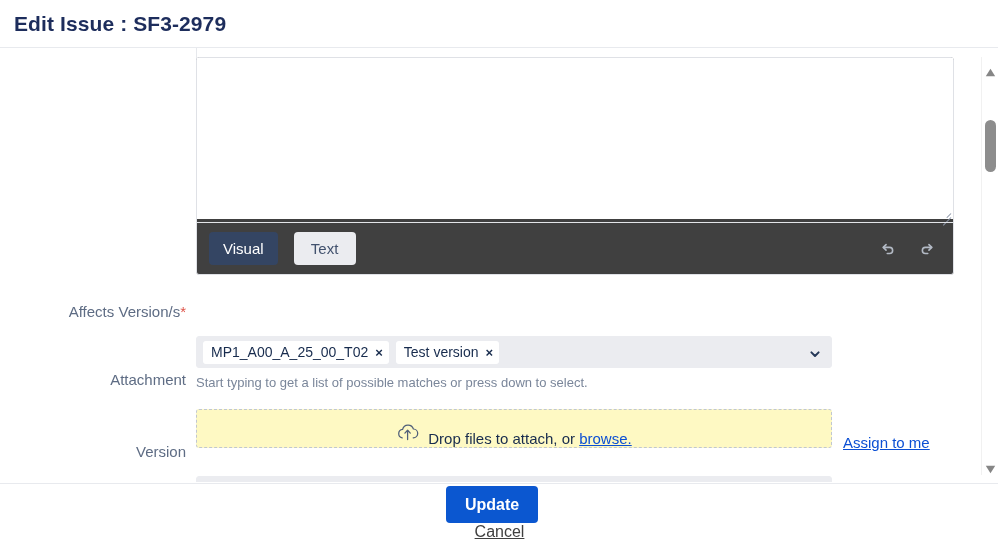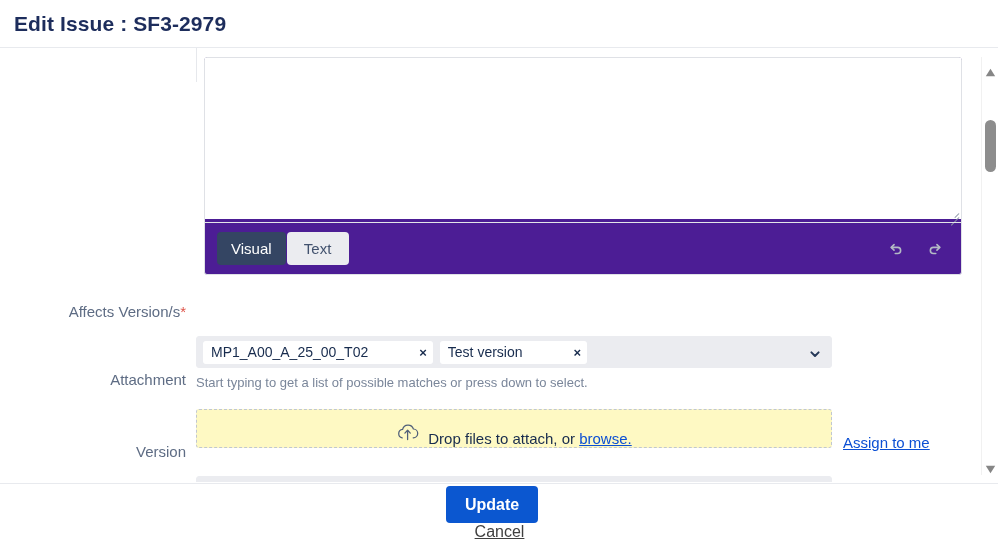--- a/index.html
+++ b/index.html
@@ -51,23 +51,23 @@
   .col-divider {
     position: absolute;
     left: 196px; top: 0;
     width: 1px; height: 34px;
     background: #e6e8ec;
   }
 
   
   .editor-wrap {
     position: absolute;
-    left: 204px; top: 9px;
+    left: 196px; top: 9px;
     width: 758px; height: 218px;
-    background: #4c1d95;
+    background: #404040;
     border: 1px solid #dfe1e6;
     border-radius: 3px;
   }
   .editor-area {
     position: absolute;
     left: 0; top: 0;
     width: 756px; height: 161px;
     background: #ffffff;
     border: none;
     outline: none;
@@ -121,21 +121,21 @@
     align-items: center;
     justify-content: center;
   }
   .mode-btn.active {
     background: #344563;
     color: #ffffff;
   }
   .mode-btn.inactive {
     background: #ebecf0;
     color: #42526e;
-    margin-left: 1px;
+    margin-left: 16px;
   }
   .toolbar-spacer { flex: 1; }
   .icon-btn {
     width: 28px; height: 28px;
     display: inline-flex;
     align-items: center;
     justify-content: center;
     background: transparent;
     border: none;
     cursor: pointer;
@@ -170,21 +170,20 @@
     display: inline-flex;
     align-items: center;
     height: 23px;
     background: #ffffff;
     border-radius: 3px;
     padding: 0 6px 0 8px;
     margin-right: 7px;
     font-size: 14px;
     color: #172b4d;
     white-space: nowrap;
-    gap: 44px;
   }
   .tag-x {
     margin-left: 7px;
     font-size: 13px;
     font-weight: 700;
     color: #172b4d;
     cursor: pointer;
     line-height: 1;
   }
   .select-chevron {

